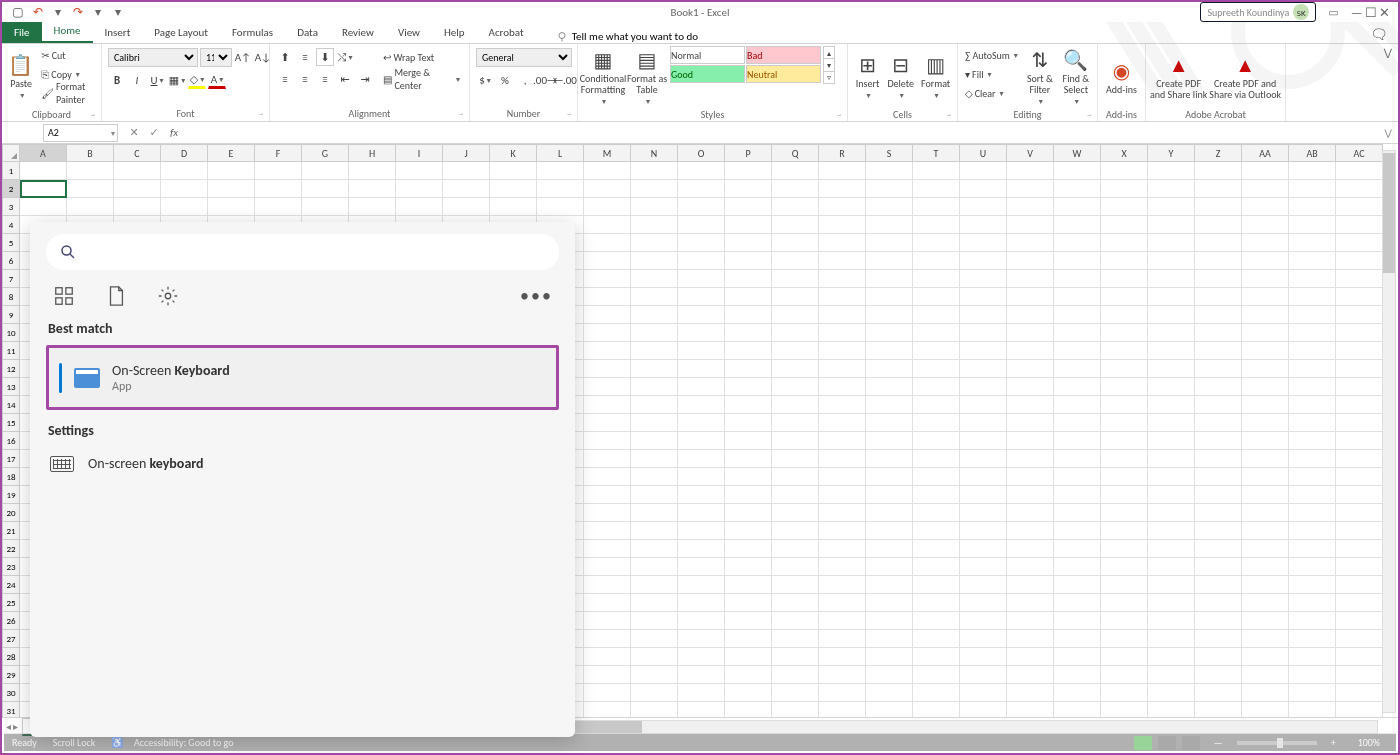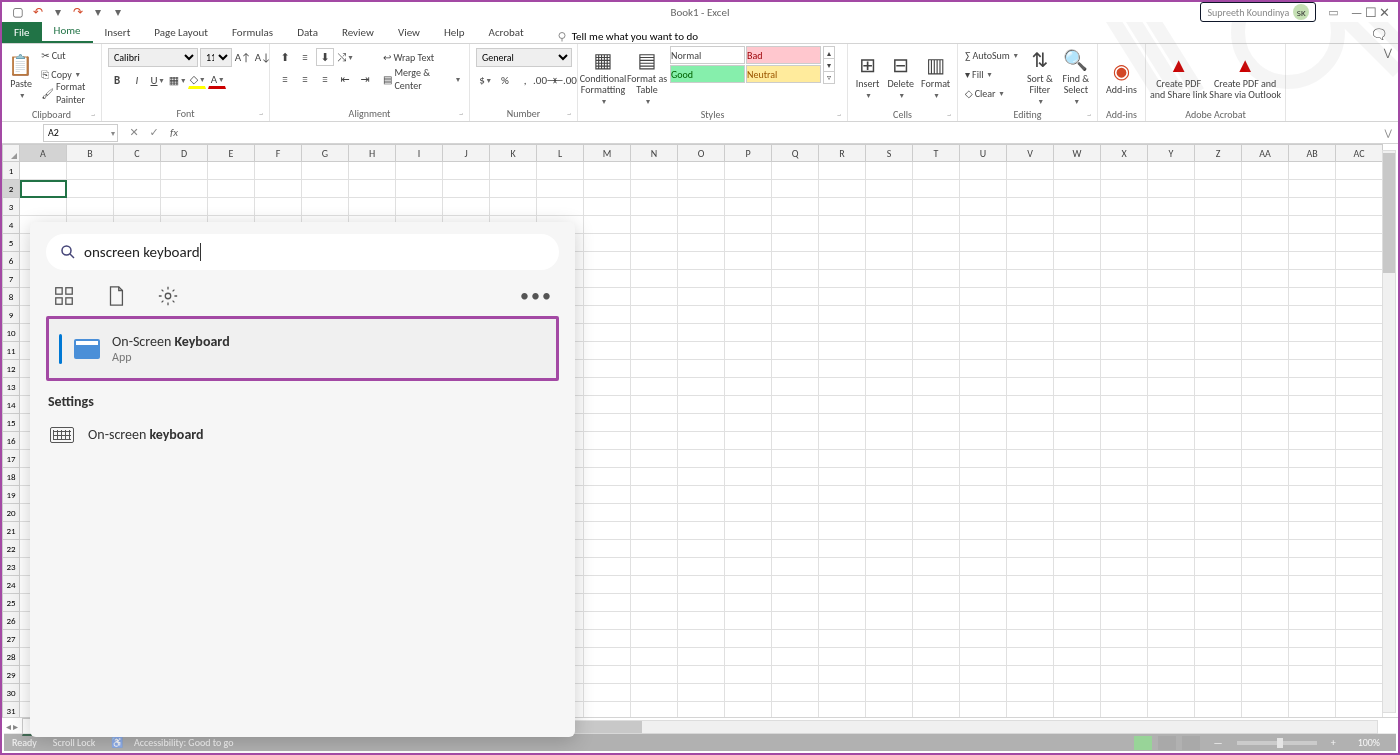--- a/index.html
+++ b/index.html
@@ -1439,21 +1439,20 @@
     <span>100%</span>
   </div>
 </div>
 
 <div class="startmenu">
   <div class="search-box">
     <svg viewBox="0 0 16 16">
         <circle cx="6.5" cy="6.5" r="4.5" fill="none" stroke="#447" stroke-width="1.5"></circle>
         <line x1="10" y1="10" x2="14" y2="14" stroke="#447" stroke-width="1.5"></line>
       </svg>
-    <div class="search-text"><span>onscreen keyboard</span><span class="cursor"></span></div>
   </div>
   <div class="filter-row">
     <div class="filter-ic">
         <svg viewBox="0 0 24 24">
           <rect x="3" y="3" width="7" height="7"></rect>
           <rect x="14" y="3" width="7" height="7"></rect>
           <rect x="3" y="14" width="7" height="7"></rect>
           <rect x="14" y="14" width="7" height="7"></rect>
         </svg>
       </div>
@@ -1464,20 +1463,21 @@
         </svg>
       </div>
     <div class="filter-ic">
         <svg viewBox="0 0 24 24">
           <circle cx="12" cy="12" r="3"></circle>
           <path d="M12 2v3M12 19v3M2 12h3M19 12h3M5 5l2 2M17 17l2 2M19 5l-2 2M5 19l2-2"></path>
         </svg>
       </div>
     <div class="filter-more">•••</div>
   </div>
+  <div class="section-title">Best match</div>
   <div class="result-item">
     <div class="bar"></div>
     <div class="app-ic"></div>
     <div class="txt">
       <div class="main"><span>On-Screen </span><b>Keyboard</b></div>
       <div class="sub">App</div>
     </div>
   </div>
   <div class="section-title">Settings</div>
   <div class="settings-item">

